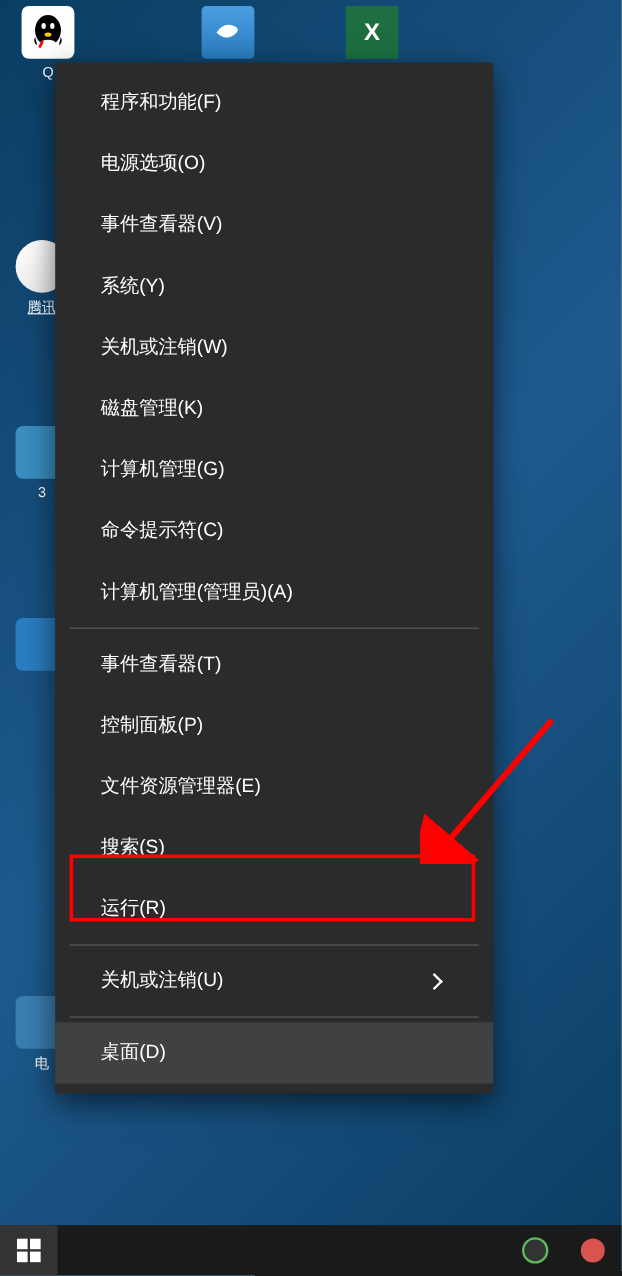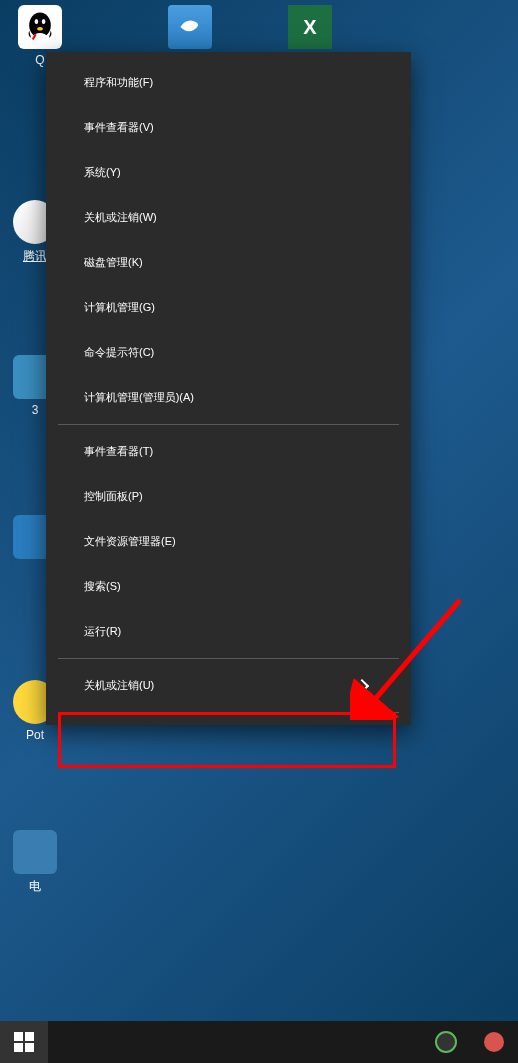--- a/index.html
+++ b/index.html
@@ -49,21 +49,21 @@
       left: 46px;
       width: 365px;
       background: #2b2b2b;
       color: #fff;
       padding: 8px 0;
       box-shadow: 0 8px 24px rgba(0,0,0,0.6);
       z-index: 100;
     }
     .menu-item {
       padding: 15px 38px;
-      font-size: 11px;
+      font-size: 16px;
       cursor: pointer;
       position: relative;
       display: flex;
       align-items: center;
       justify-content: space-between;
     }
     .menu-item.hover { background: #414141; }
     .menu-sep {
       height: 1px;
       background: #5a5a5a;
@@ -150,35 +150,34 @@
     <div class="icon-box"></div>
     <span>腾讯</span>
   </div>
   <div class="desktop-icon num3">
     <div class="icon-box"></div>
     <span>3</span>
   </div>
   <div class="desktop-icon shortcut1">
     <div class="icon-box" style="background:#2a7dc0;border-radius:6px;"></div>
   </div>
-  <div class="desktop-icon pot">
-    <div class="icon-box"></div>
-    <span>Pot</span>
-  </div>
   <div class="desktop-icon shortcut2">
     <div class="icon-box" style="background:#3a7db0;border-radius:6px;"></div>
     <span>电</span>
   </div>
 </div>
 
 <div class="contextmenu">
   <div class="menu-item">
       <span>程序和功能(F)</span>
     </div>
   <div class="menu-item">
+      <span>电源选项(O)</span>
+    </div>
+  <div class="menu-item">
       <span>事件查看器(V)</span>
     </div>
   <div class="menu-item">
       <span>系统(Y)</span>
     </div>
   <div class="menu-item">
       <span>关机或注销(W)</span>
     </div>
   <div class="menu-item">
       <span>磁盘管理(K)</span>
@@ -207,20 +206,23 @@
     </div>
   <div class="menu-item">
       <span>运行(R)</span>
     </div>
   <div class="menu-sep"></div>
   <div class="menu-item">
     <span>关机或注销(U)</span>
     <span class="chevron"></span>
   </div>
   <div class="menu-sep"></div>
+  <div class="menu-item hover">
+      <span>桌面(D)</span>
+    </div>
 </div>
 
 <div class="highlight-box"></div>
 <svg class="arrow" viewBox="0 0 120 130">
   <defs>
     <marker id="ahead" markerWidth="12" markerHeight="12" refX="2" refY="6" orient="auto">
       <polygon points="0,0 12,6 0,12" fill="#ff0000"></polygon>
     </marker>
   </defs>
   <line x1="110" y1="10" x2="20" y2="115" stroke="#ff0000" stroke-width="5" marker-end="url(#ahead)"></line>

